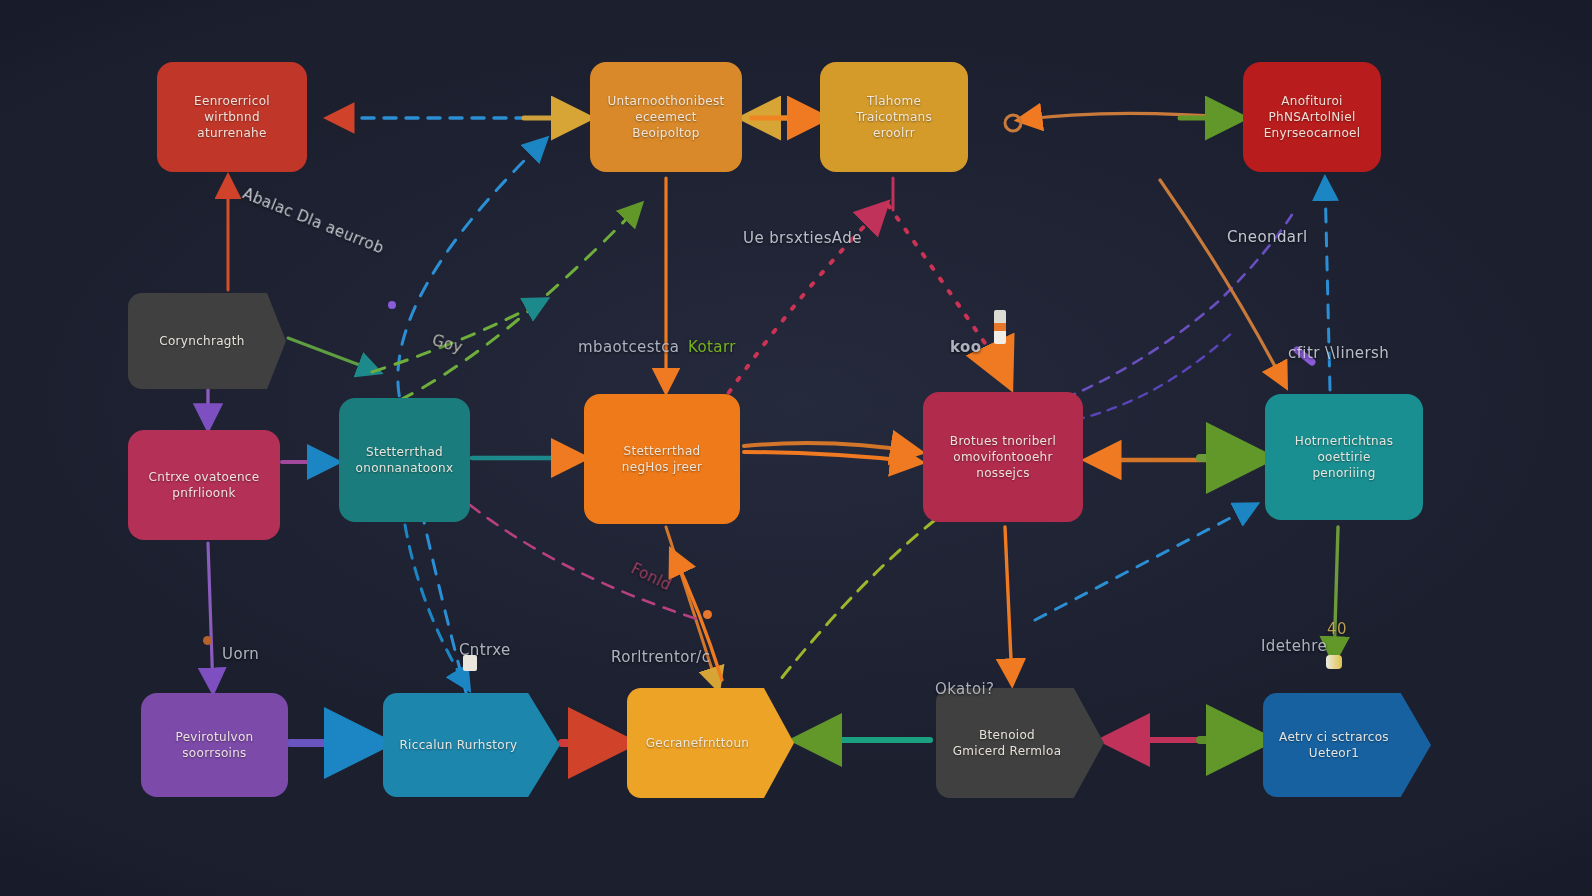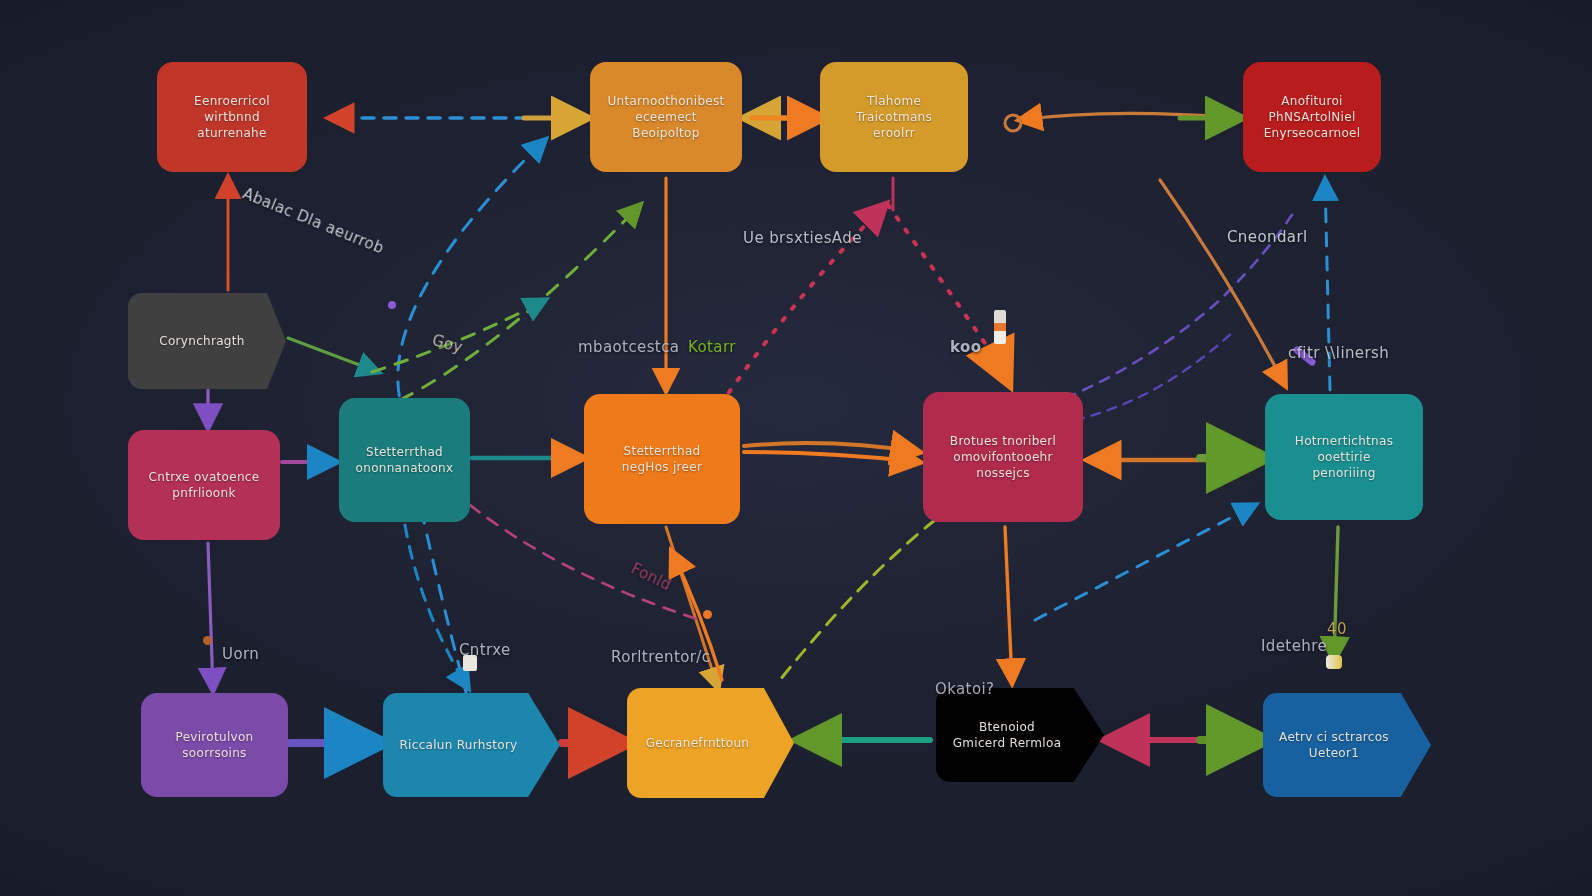--- a/index.html
+++ b/index.html
@@ -240,21 +240,21 @@
     <div class="node shape-rounded" style="left:141px;top:693px;width:147px;height:104px;background:#7c4aa8;">
       <span class="nlabel">Pevirotulvon
 soorrsoins</span>
     </div>
     <div class="node shape-chevron" style="left:383px;top:693px;width:177px;height:104px;background:#1d86ad;">
       <span class="nlabel">Riccalun Rurhstory</span>
     </div>
     <div class="node shape-chevron" style="left:627px;top:688px;width:167px;height:110px;background:#eda326;">
       <span class="nlabel">Gecranefrnttoun</span>
     </div>
-    <div class="node shape-chevron" style="left:936px;top:688px;width:168px;height:94px;background:#000000;">
+    <div class="node shape-chevron" style="left:936px;top:688px;width:168px;height:110px;background:#404040;">
       <span class="nlabel">Btenoiod
 Gmicerd Rermloa</span>
     </div>
     <div class="node shape-chevron" style="left:1263px;top:693px;width:168px;height:104px;background:#1761a0;">
       <span class="nlabel">Aetrv ci sctrarcos
 Ueteor1</span>
     </div>
   </div>
 
   <div id="label-layer">

